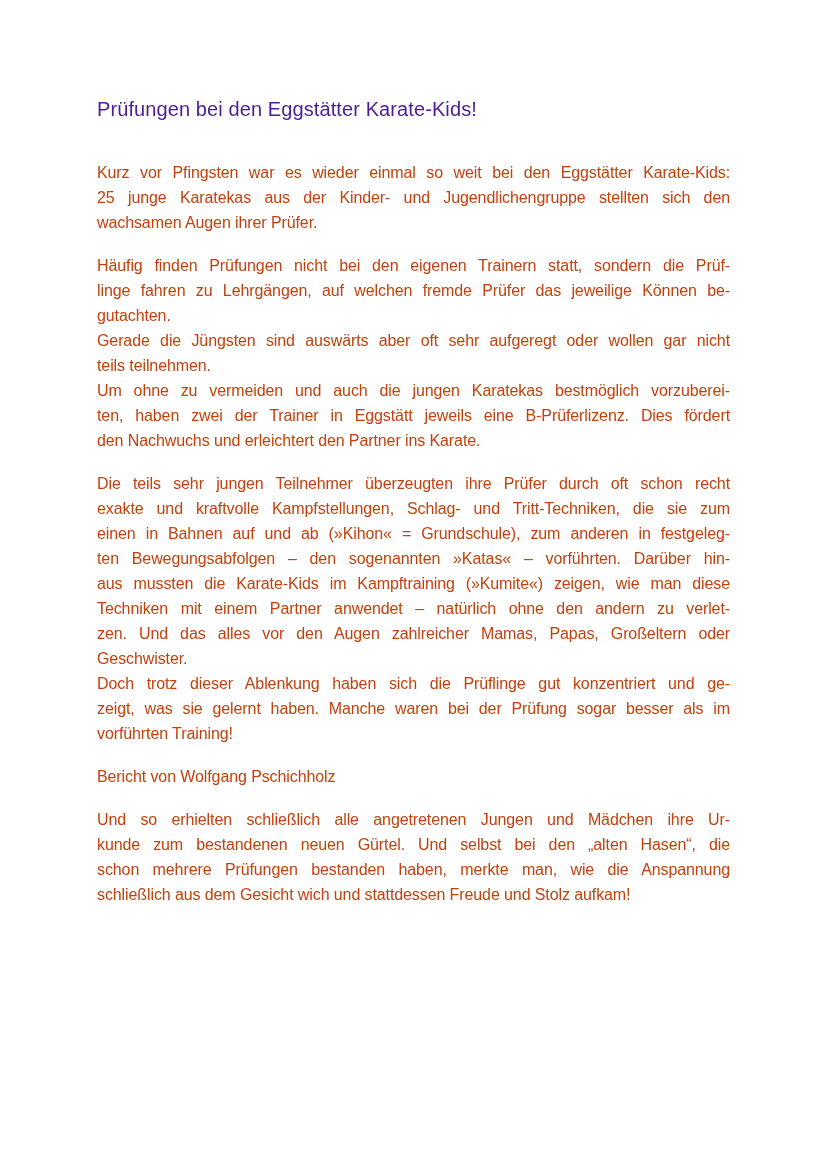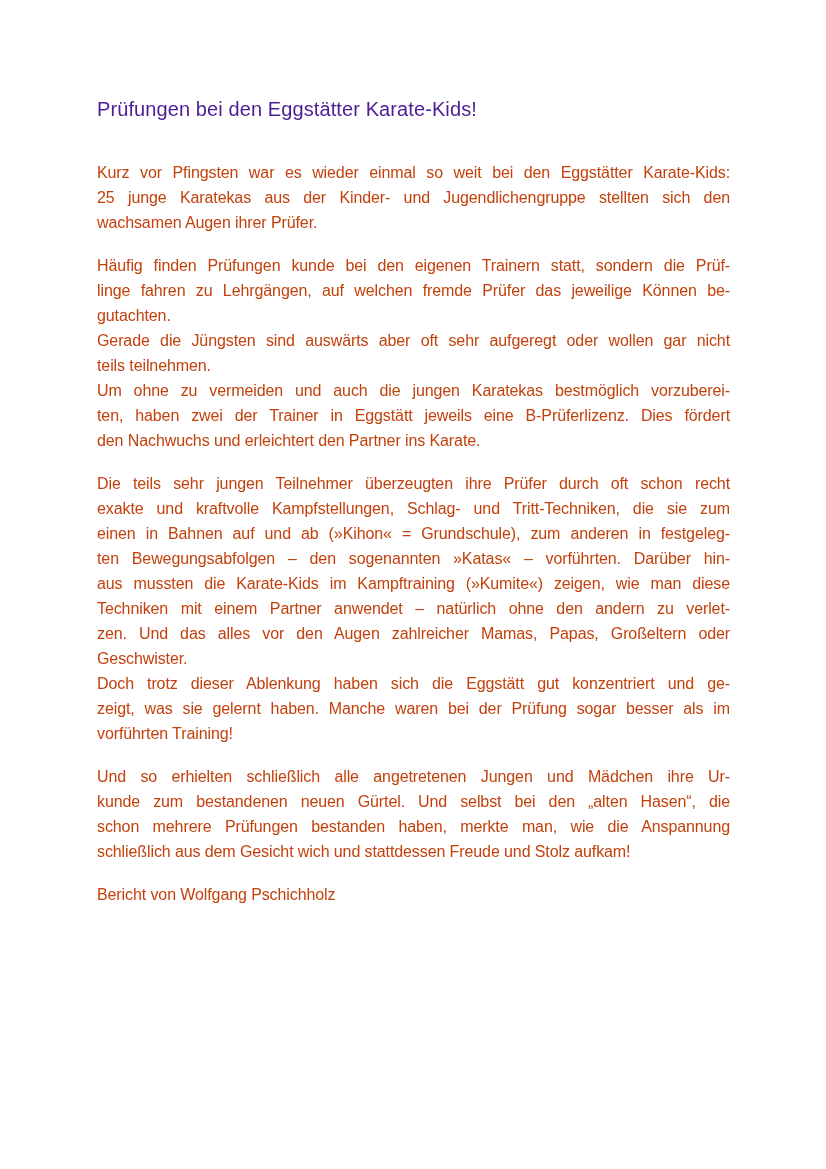--- a/index.html
+++ b/index.html
@@ -63,21 +63,21 @@
     <main style="color: #c2410c;">
         <div class="block">
           <div class="para">
             <div class="line">Kurz vor Pfingsten war es wieder einmal so weit bei den Eggstätter Karate-Kids:</div>
             <div class="line">25 junge Karatekas aus der Kinder- und Jugendlichengruppe stellten sich den</div>
             <div class="line last">wachsamen Augen ihrer Prüfer.</div>
           </div>
         </div>
         <div class="block">
           <div class="para">
-            <div class="line">Häufig finden Prüfungen kunde bei den eigenen Trainern statt, sondern die Prüf-</div>
+            <div class="line">Häufig finden Prüfungen nicht bei den eigenen Trainern statt, sondern die Prüf-</div>
             <div class="line">linge fahren zu Lehrgängen, auf welchen fremde Prüfer das jeweilige Können be-</div>
             <div class="line last">gutachten.</div>
           </div>
           <div class="para">
             <div class="line">Gerade die Jüngsten sind auswärts aber oft sehr aufgeregt oder wollen gar nicht</div>
             <div class="line last">teils teilnehmen.</div>
           </div>
           <div class="para">
             <div class="line">Um ohne zu vermeiden und auch die jungen Karatekas bestmöglich vorzuberei-</div>
             <div class="line">ten, haben zwei der Trainer in Eggstätt jeweils eine B-Prüferlizenz. Dies fördert</div>
@@ -89,33 +89,33 @@
             <div class="line">Die teils sehr jungen Teilnehmer überzeugten ihre Prüfer durch oft schon recht</div>
             <div class="line">exakte und kraftvolle Kampfstellungen, Schlag- und Tritt-Techniken, die sie zum</div>
             <div class="line">einen in Bahnen auf und ab (»Kihon« = Grundschule), zum anderen in festgeleg-</div>
             <div class="line">ten Bewegungsabfolgen – den sogenannten »Katas« – vorführten. Darüber hin-</div>
             <div class="line">aus mussten die Karate-Kids im Kampftraining (»Kumite«) zeigen, wie man diese</div>
             <div class="line">Techniken mit einem Partner anwendet – natürlich ohne den andern zu verlet-</div>
             <div class="line">zen. Und das alles vor den Augen zahlreicher Mamas, Papas, Großeltern oder</div>
             <div class="line last">Geschwister.</div>
           </div>
           <div class="para">
-            <div class="line">Doch trotz dieser Ablenkung haben sich die Eggstätt gut konzentriert und ge-</div>
+            <div class="line">Doch trotz dieser Ablenkung haben sich die Prüflinge gut konzentriert und ge-</div>
             <div class="line">zeigt, was sie gelernt haben. Manche waren bei der Prüfung sogar besser als im</div>
             <div class="line last">vorführten Training!</div>
+          </div>
+        </div>
+        <div class="block">
+          <div class="para">
+            <div class="line last">Bericht von Wolfgang Pschichholz</div>
           </div>
         </div>
         <div class="block">
           <div class="para">
             <div class="line">Und so erhielten schließlich alle angetretenen Jungen und Mädchen ihre Ur-</div>
             <div class="line">kunde zum bestandenen neuen Gürtel. Und selbst bei den „alten Hasen“, die</div>
             <div class="line">schon mehrere Prüfungen bestanden haben, merkte man, wie die Anspannung</div>
             <div class="line last">schließlich aus dem Gesicht wich und stattdessen Freude und Stolz aufkam!</div>
           </div>
         </div>
-        <div class="block">
-          <div class="para">
-            <div class="line last">Bericht von Wolfgang Pschichholz</div>
-          </div>
-        </div>
       </main>
   </div>
 </div>
 
 </body></html>

